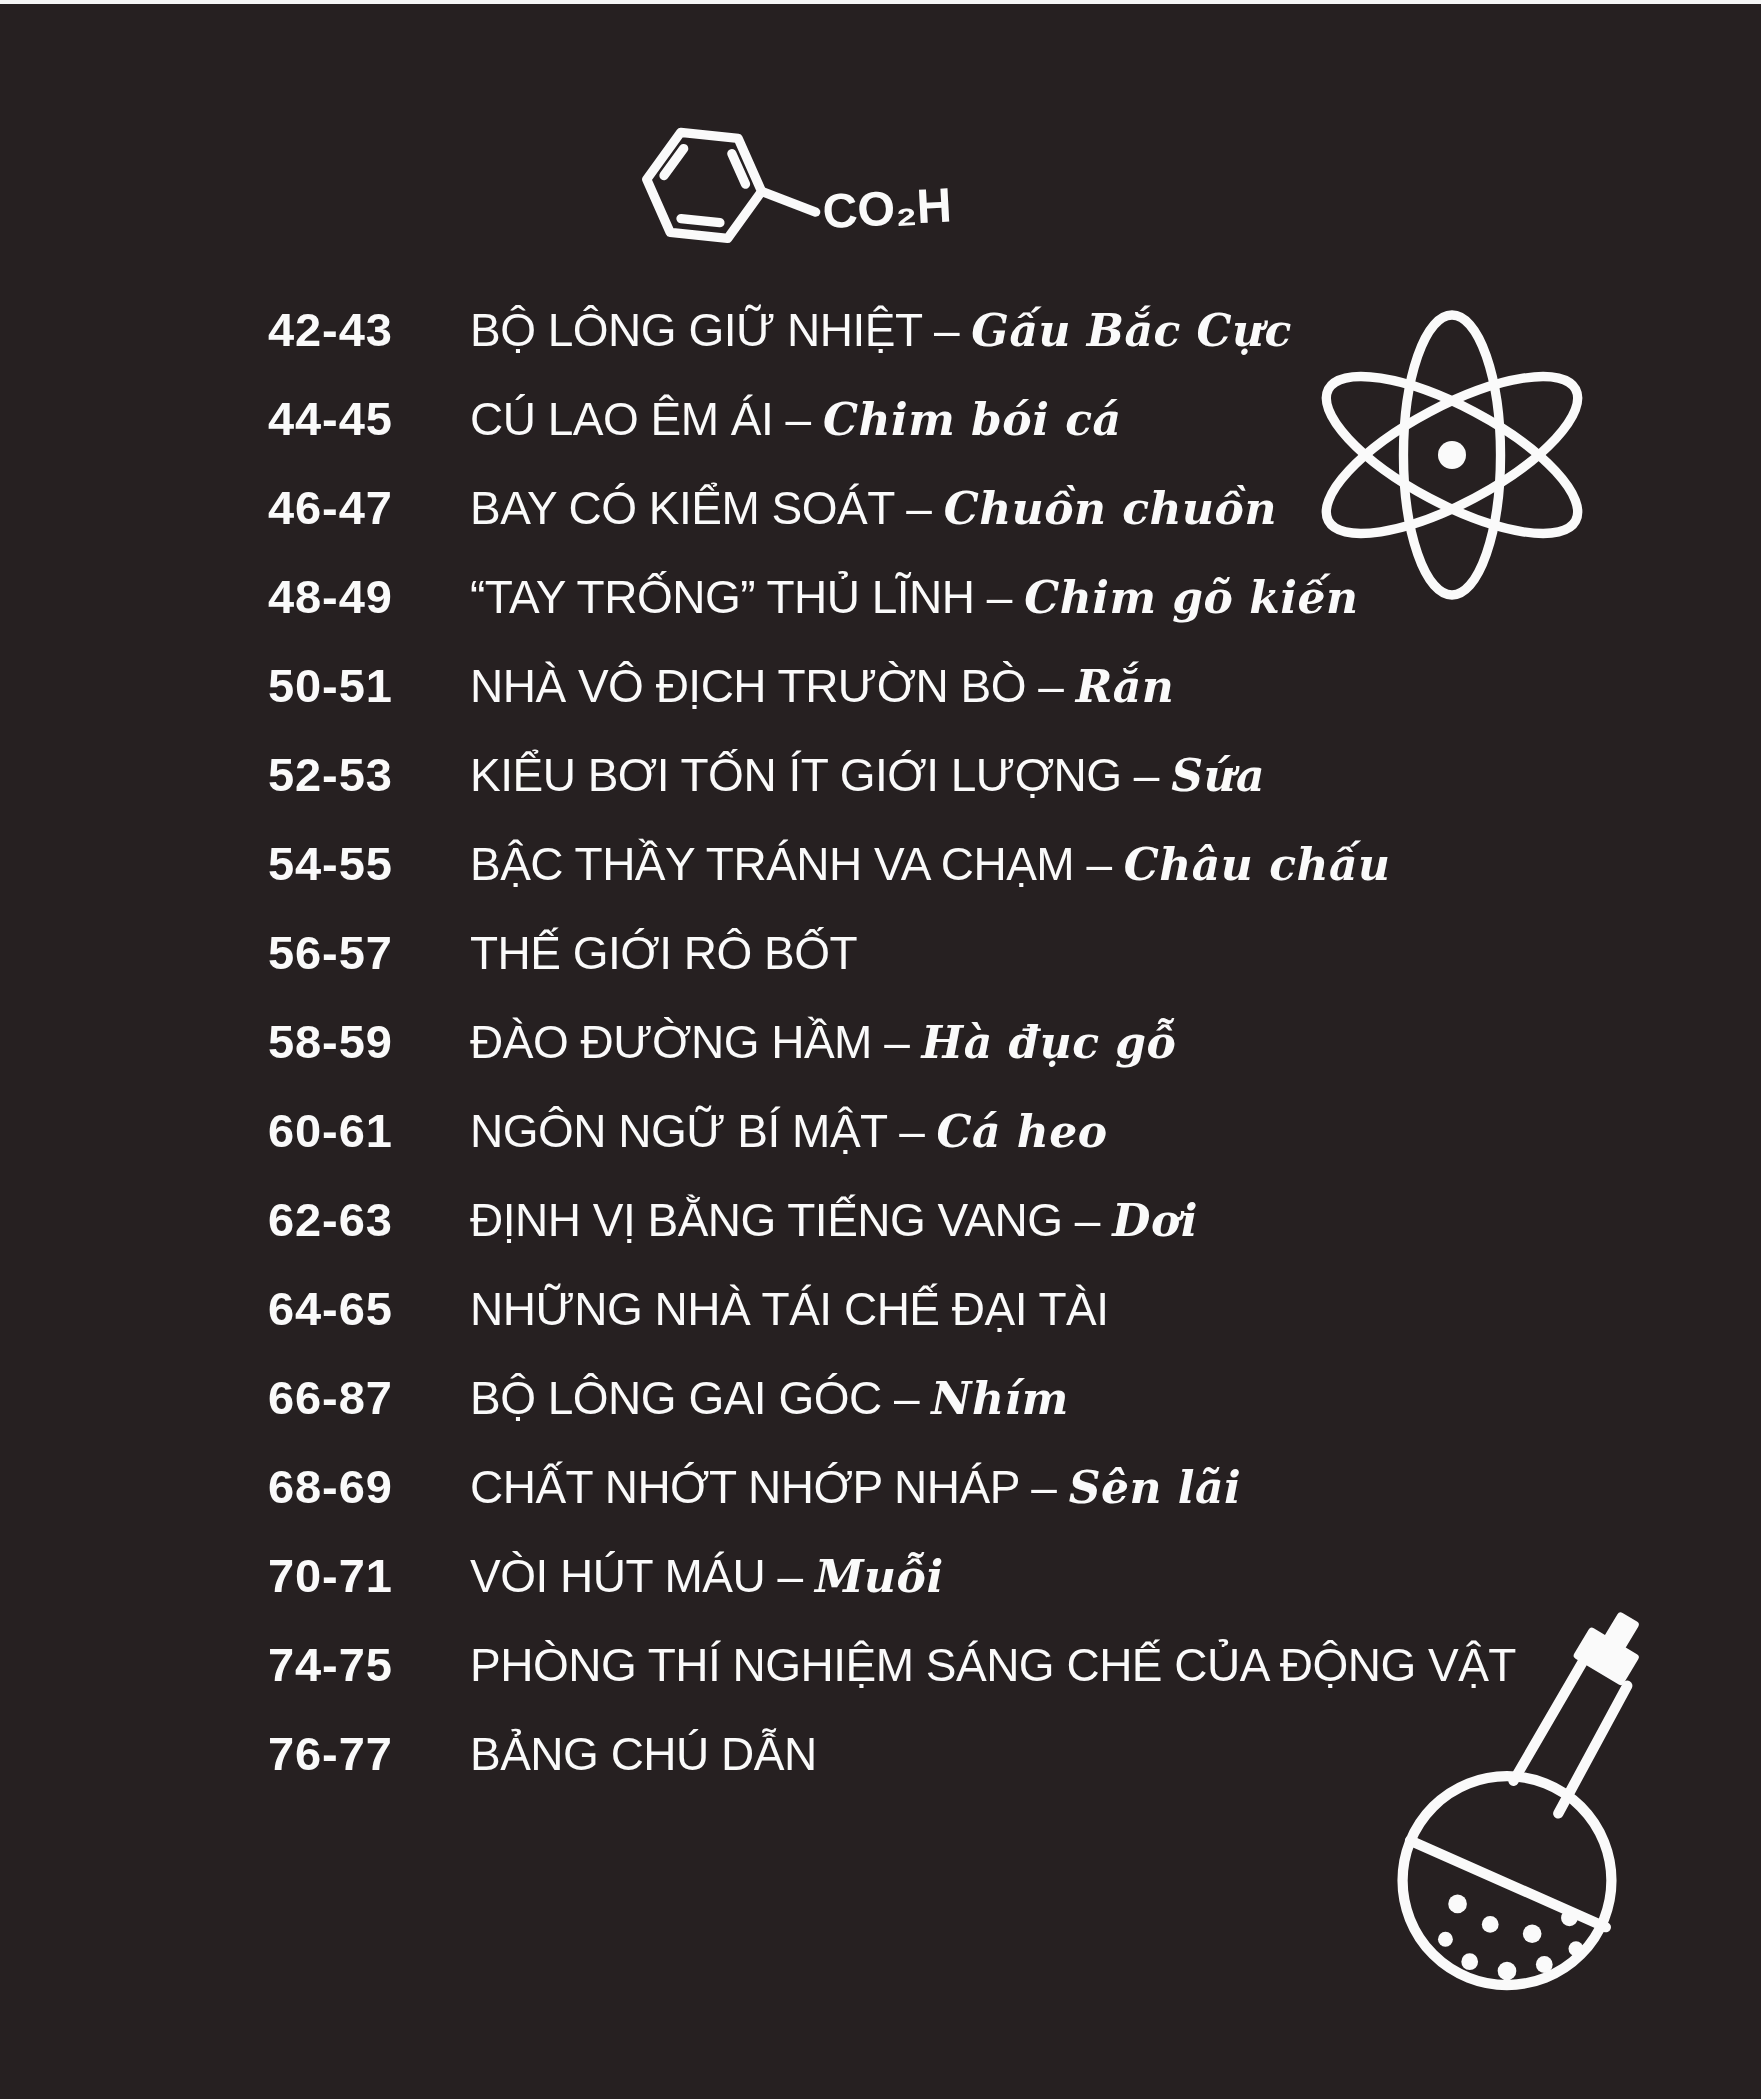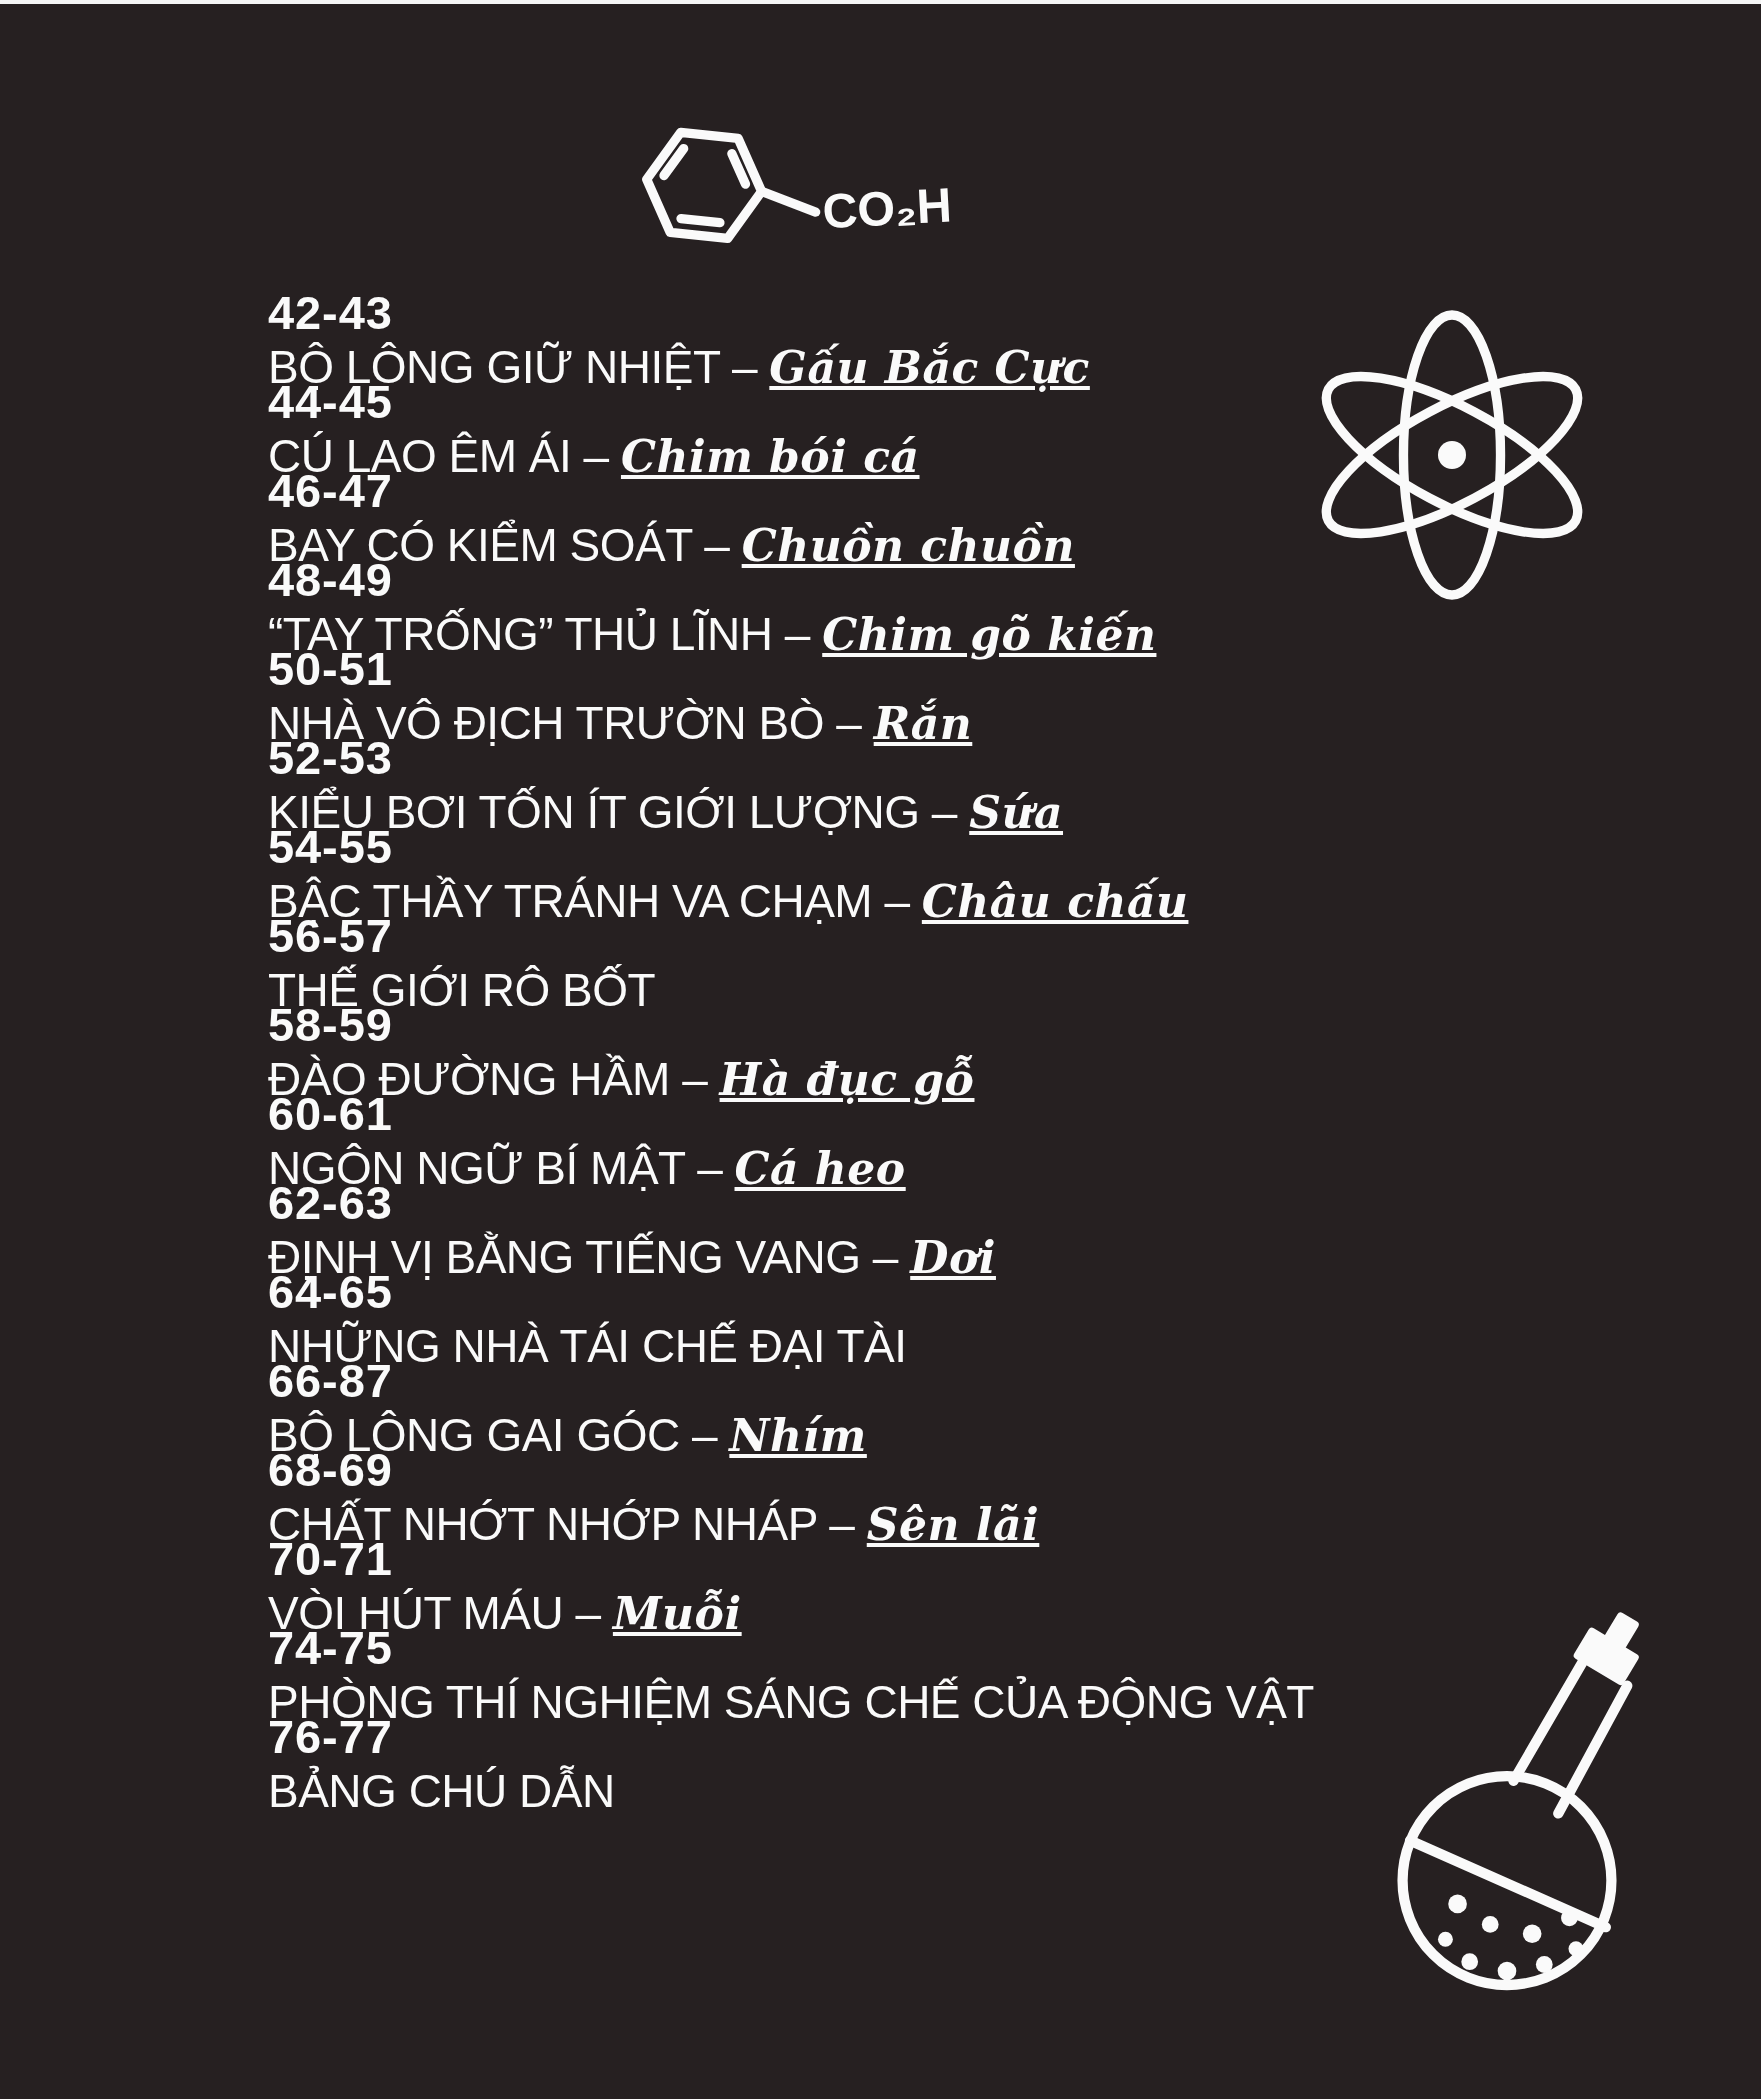--- a/index.html
+++ b/index.html
@@ -33,45 +33,43 @@
     fill: #fafafa;
   }
   .toc {
     position: absolute;
     left: 268px;
     top: 285px;
     right: 37px;
   }
   .row {
     display: flex;
-    align-items: flex-start;
+    align-items: center;
     height: 89px;
     white-space: nowrap;
-    flex-direction: column;
   }
   .pages {
     flex: none;
     width: 142px;
     margin-right: 60px;
     font-weight: 700;
     font-size: 47px;
     letter-spacing: 0.9px;
   }
   .title, .sep {
     font-weight: 400;
     font-size: 46px;
     letter-spacing: -0.5px;
   }
   .subtitle {
     font-family: "DejaVu Serif", "Liberation Serif", serif;
     font-style: italic;
     font-weight: 700;
     font-size: 44px;
     letter-spacing: 0.5px;
-    text-decoration: underline;
   }
 </style>
 </head>
 <body>
 
 <div class="page">
 
   <div class="top-edge"></div>
 
   <svg class="illus benzene" width="354" height="168" viewBox="0 0 380 180">

